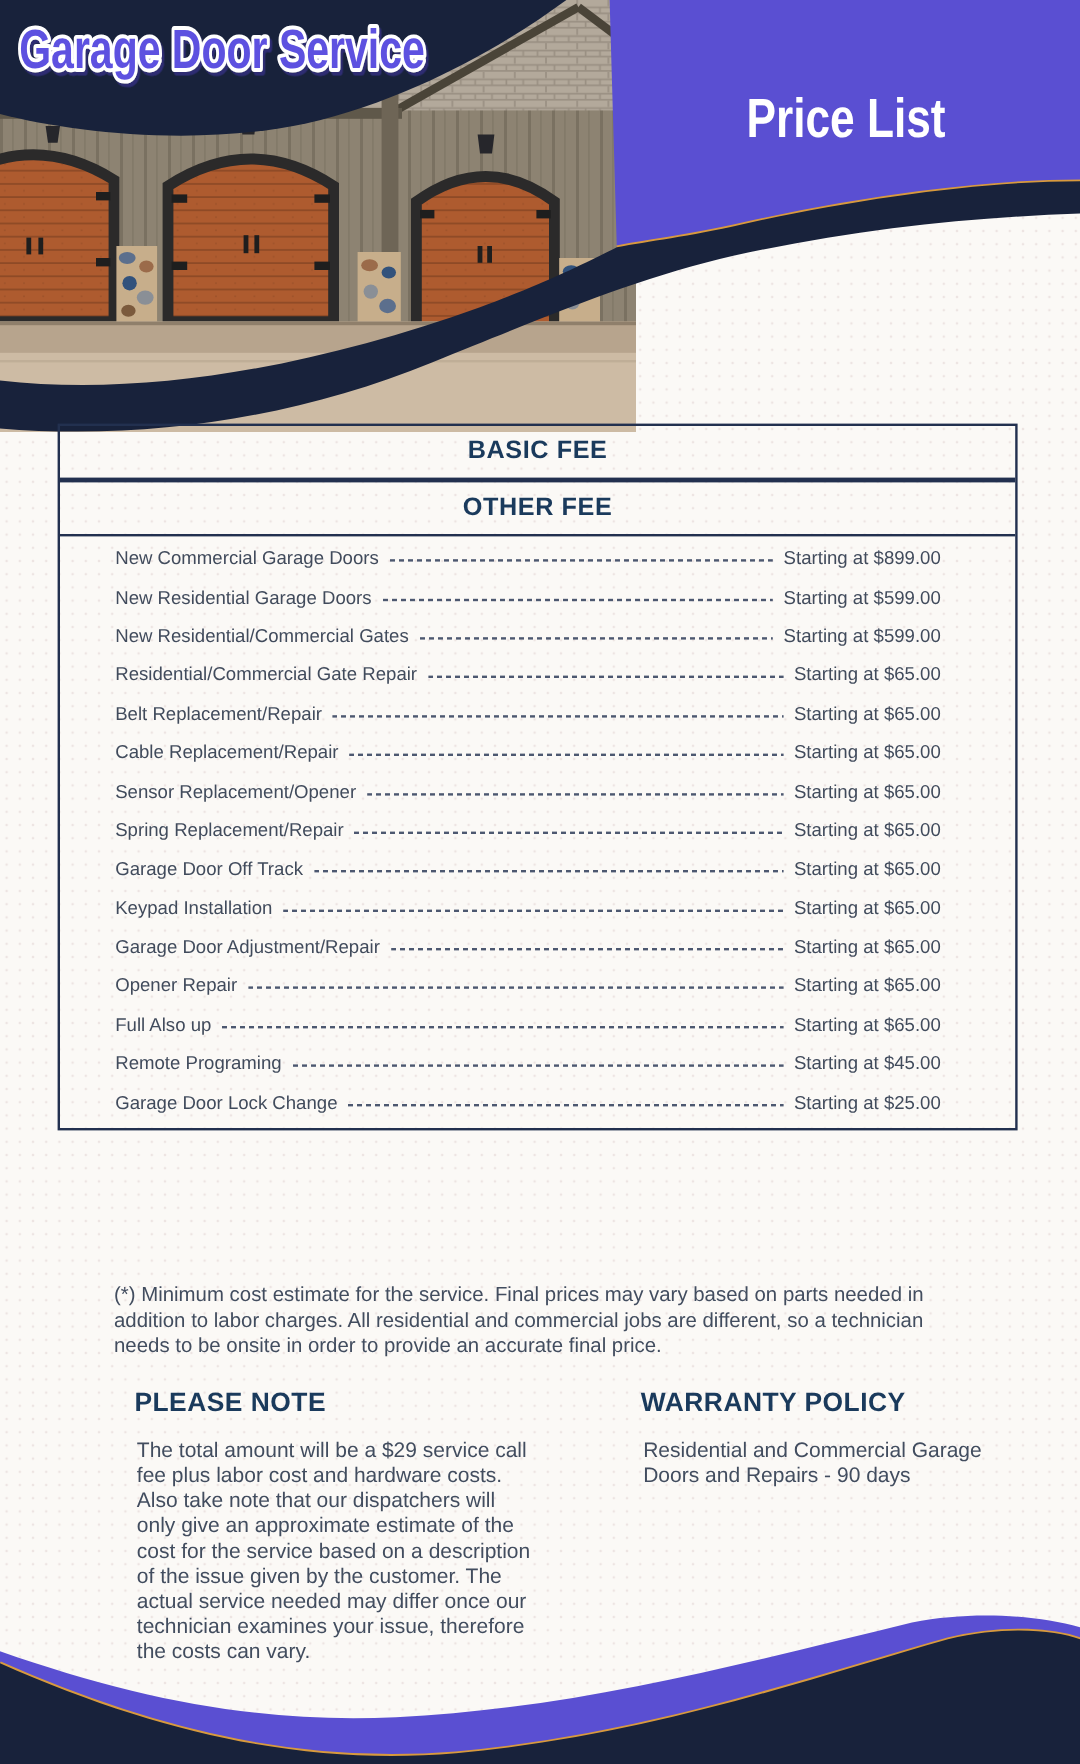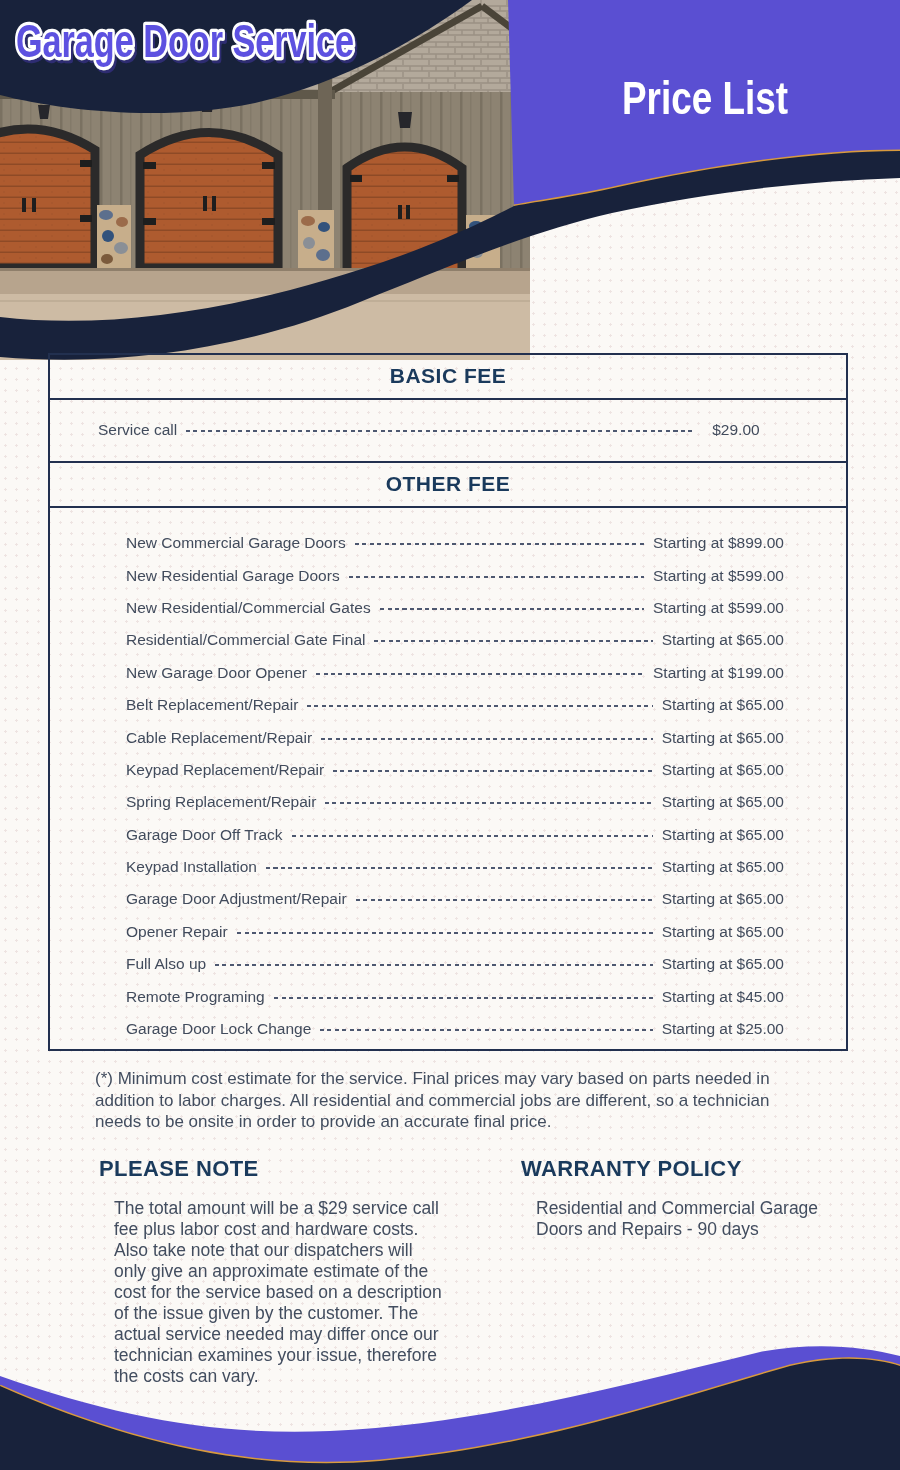--- a/index.html
+++ b/index.html
@@ -27,27 +27,27 @@
     display:flex;align-items:center;font-size:15.5px;white-space:nowrap;
     padding:0 62px 0 46px;height:32.4px;
   }
   .fee-row .leader{
     flex:1 1 auto;height:2px;margin:0 9px;position:relative;top:1px;
     background-image:repeating-linear-gradient(90deg,#4d5870 0 4px,transparent 4px 7.5px);
   }
   .basic-zone{padding:13px 0 14px;border-bottom:0;}
   .basic-zone .fee-row{height:34px;padding:0 68px 0 48px;}
   .basic-zone .leader{max-width:506px;margin-right:20px;}
-  .other-rows{padding:19px 0 4px;margin-left:30px;}
+  .other-rows{padding:3px 0 4px;}
   
   .disclaimer{
     position:absolute;left:95px;top:1068px;width:722px;
     font-size:17px;line-height:21.5px;color:#424d5f;
   }
-  .col-title{font-size:22px;font-weight:bold;color:#1a3a5c;letter-spacing:.4px;margin:0 0 15px 1px;}
+  .col-title{font-size:22px;font-weight:bold;color:#1a3a5c;letter-spacing:.4px;margin:0 0 15px 14px;}
   .col-body{font-size:17.5px;line-height:21px;color:#424d5f;margin:16px;}
   .note-col{position:absolute;left:98px;top:1156px;width:362px;}
   .warranty-col{position:absolute;left:520px;top:1156px;width:352px;}
   .ftr{position:absolute;left:0;bottom:0;width:900px;height:170px;}
 </style>
 </head>
 <body>
 
 <div class="page">
 
@@ -151,27 +151,20 @@
   </svg>
 
   <div class="price-banner">
     <svg width="392" height="58" viewBox="0 0 392 58">
       <text x="114" y="46" font-family="Liberation Sans, sans-serif" font-size="46" font-weight="bold" fill="#ffffff" textLength="166" lengthAdjust="spacingAndGlyphs">Price List</text>
     </svg>
   </div>
 
   <div class="fee-table">
     <div class="fee-header">BASIC FEE</div>
-    <div class="basic-zone">
-      <div class="fee-row">
-        <span class="row-name">Service call</span>
-        <span class="leader"></span>
-        <span class="row-price">$29.00</span>
-      </div>
-    </div>
     <div class="fee-header other">OTHER FEE</div>
     <div class="other-rows" id="other-rows">
     <div class="fee-row">
       <span class="row-name">New Commercial Garage Doors</span>
       <span class="leader"></span>
       <span class="row-price">Starting at $899.00</span>
     </div>
 
     <div class="fee-row">
       <span class="row-name">New Residential Garage Doors</span>
@@ -179,45 +172,40 @@
       <span class="row-price">Starting at $599.00</span>
     </div>
 
     <div class="fee-row">
       <span class="row-name">New Residential/Commercial Gates</span>
       <span class="leader"></span>
       <span class="row-price">Starting at $599.00</span>
     </div>
 
     <div class="fee-row">
-      <span class="row-name">Residential/Commercial Gate Final</span>
-      <span class="leader"></span>
-      <span class="row-price">Starting at $65.00</span>
-    </div>
-
-    <div class="fee-row">
-      <span class="row-name">New Garage Door Opener</span>
-      <span class="leader"></span>
-      <span class="row-price">Starting at $199.00</span>
-    </div>
+      <span class="row-name">Residential/Commercial Gate Repair</span>
+      <span class="leader"></span>
+      <span class="row-price">Starting at $65.00</span>
+    </div>
+
 
     <div class="fee-row">
       <span class="row-name">Belt Replacement/Repair</span>
       <span class="leader"></span>
       <span class="row-price">Starting at $65.00</span>
     </div>
 
     <div class="fee-row">
       <span class="row-name">Cable Replacement/Repair</span>
       <span class="leader"></span>
       <span class="row-price">Starting at $65.00</span>
     </div>
 
     <div class="fee-row">
-      <span class="row-name">Keypad Replacement/Repair</span>
+      <span class="row-name">Sensor Replacement/Opener</span>
       <span class="leader"></span>
       <span class="row-price">Starting at $65.00</span>
     </div>
 
     <div class="fee-row">
       <span class="row-name">Spring Replacement/Repair</span>
       <span class="leader"></span>
       <span class="row-price">Starting at $65.00</span>
     </div>
 

